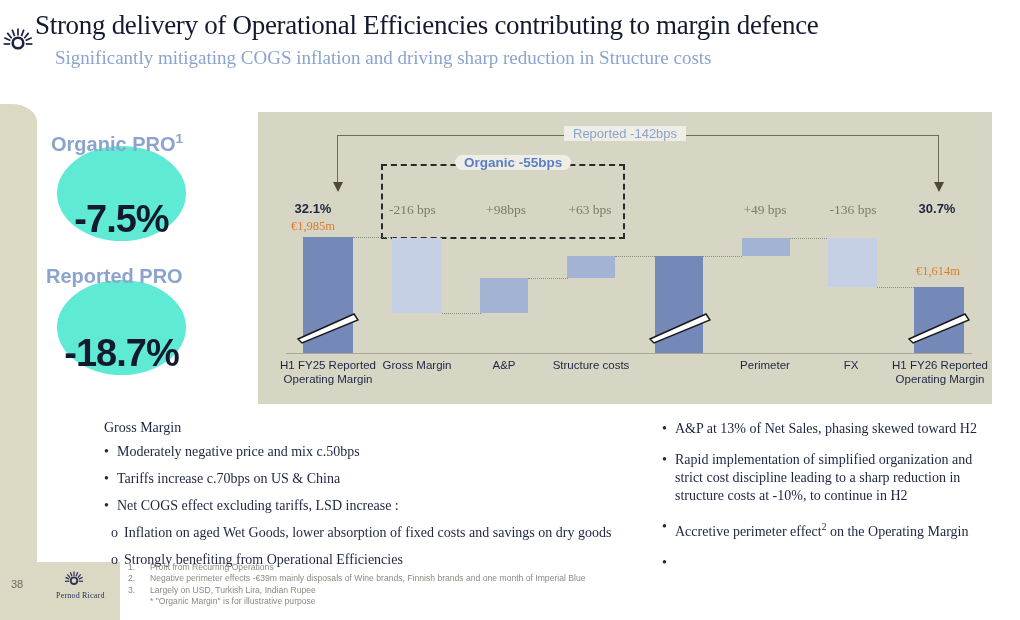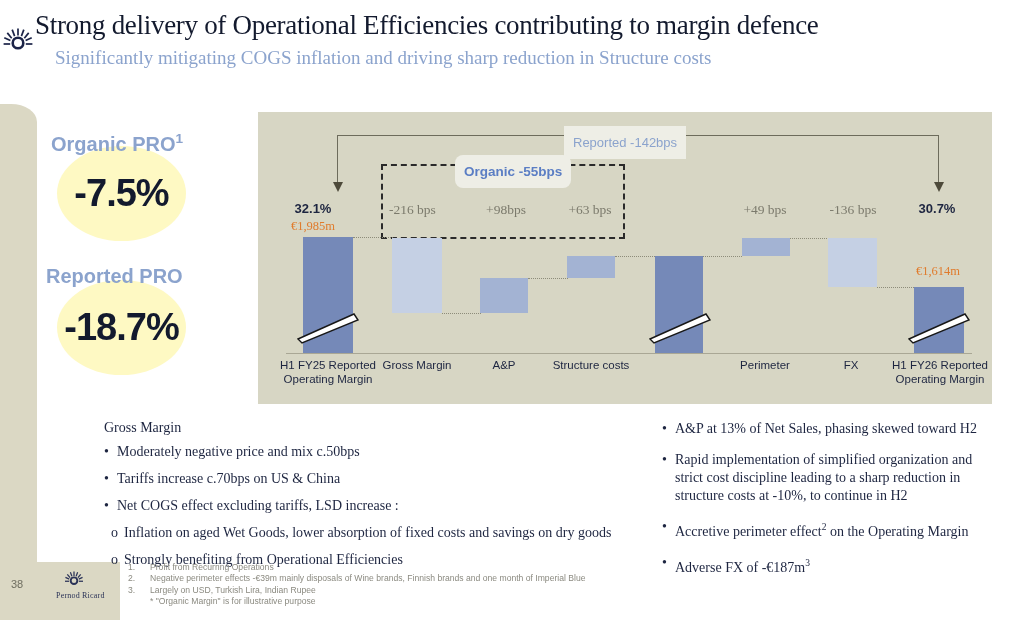--- a/index.html
+++ b/index.html
@@ -31,22 +31,22 @@
   }
   #page-subtitle{
     left:55px;top:47px;width:900px;
     font-size:19px;color:#8ba3cd;
     font-family:"Liberation Serif", serif;
   }
 
   
   .kpi-label{font-size:20px;font-weight:bold;color:#8ba3cd;font-family:"Liberation Sans", sans-serif;}
   .kpi-circle{
-    border-radius:50%;background:#fef9c3;
-    display:flex;align-items:center;justify-content:center;
+    border-radius:50%;background:#5eead4;
+    display:flex;align-items:flex-end;justify-content:center;
   }
   .kpi-value{
     font-size:38px;font-weight:bold;color:#131a2e;
     font-family:"Liberation Sans", sans-serif;letter-spacing:-1px;
   }
   #kpi-organic-label{left:51px;top:131px;}
   #kpi-organic-circle{left:57px;top:146px;width:129px;height:95px;}
   #kpi-reported-label{left:46px;top:265px;}
   #kpi-reported-circle{left:57px;top:280px;width:129px;height:95px;}
 
@@ -82,21 +82,21 @@
     position:absolute;font-size:12.5px;color:#e07b2c;
     font-family:"Liberation Serif", serif;text-align:center;
   }
   .cat-label{
     position:absolute;font-size:11.5px;color:#1d2540;
     font-family:"Liberation Sans", sans-serif;text-align:center;line-height:14px;
   }
 
   
   .chip{
-    position:absolute;background:#eeeee6;padding:9px 9px;
+    position:absolute;background:#eeeee6;padding:0 9px;
     font-family:"Liberation Sans", sans-serif;white-space:nowrap;
   }
   #chip-reported{font-size:13px;color:#8ba3cd;}
   #chip-organic{font-size:13.5px;color:#5b7ec4;font-weight:bold;border-radius:8px;}
   .bracket-line{position:absolute;background:#6d6c5c;}
   #organic-box{
     position:absolute;border:2px dashed #2a2a2a;
   }
 
   
@@ -281,21 +281,20 @@
       <div class="bl-item">
         <span class="mk">•</span>
         <span>Rapid implementation of simplified organization and strict cost discipline leading to a sharp reduction in structure costs at -10%, to continue in H2</span>
       </div>
       <div class="bl-item">
         <span class="mk">•</span>
         <span>Accretive perimeter effect<sup>2</sup> on the Operating Margin</span>
       </div>
       <div class="bl-item">
         <span class="mk">•</span>
-        <span>Adverse FX of -€187m<sup>3</sup></span>
       </div>
     </div>
 </div>
 
 <div id="footnotes">
     <div class="fn-row">
       <span class="fn-num">1.</span>
       <span>Profit from Recurring Operations</span>
     </div>
     <div class="fn-row">

